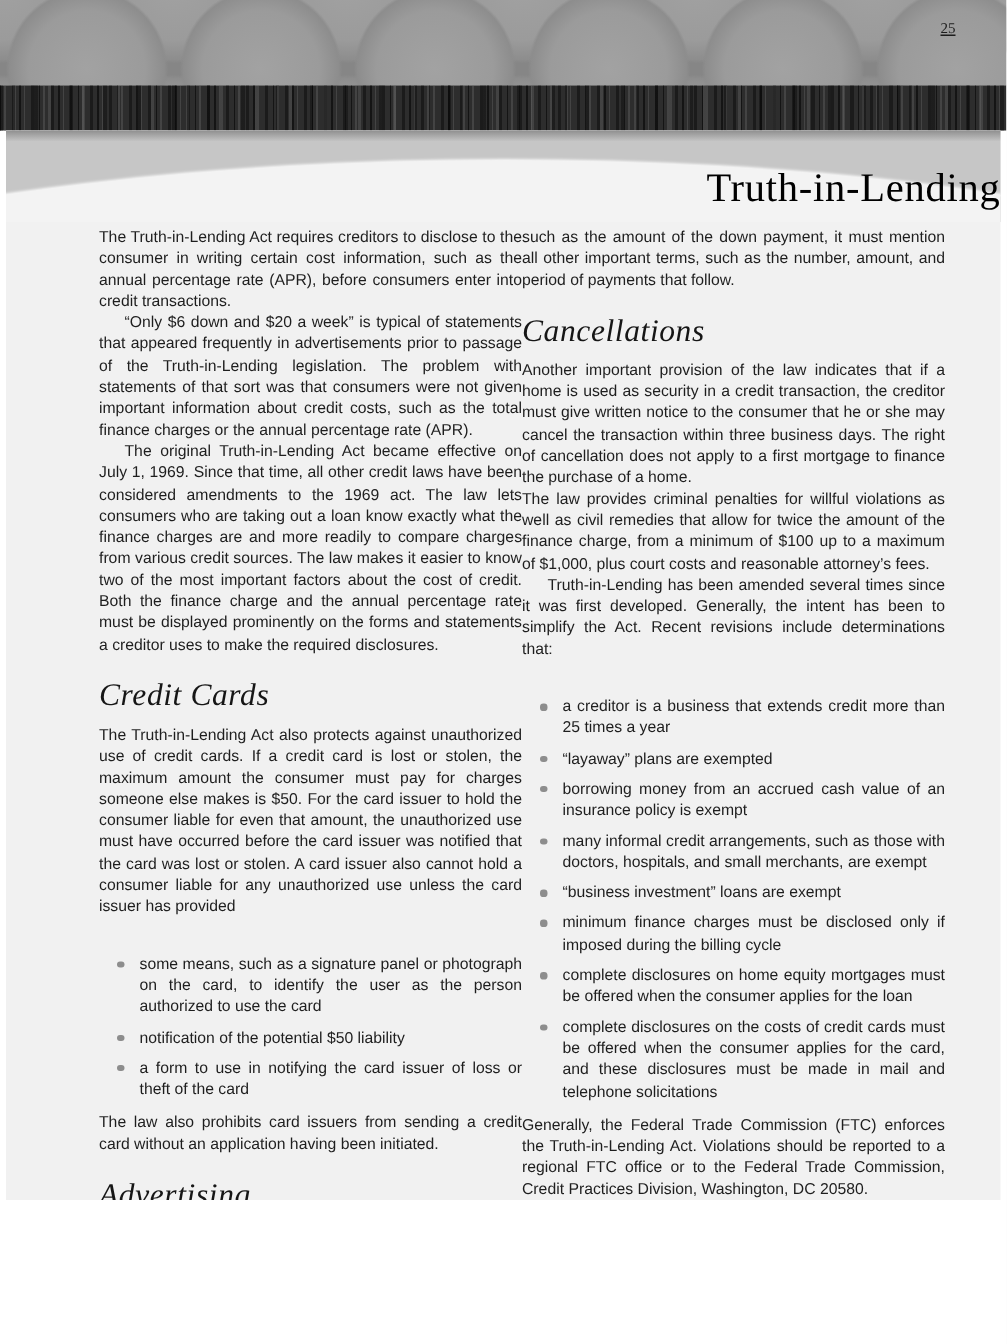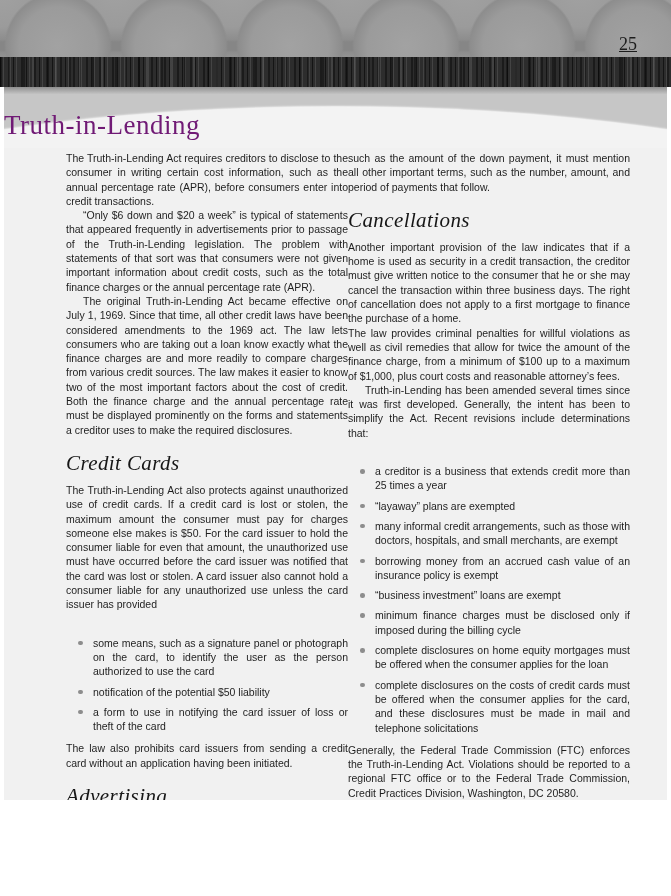--- a/index.html
+++ b/index.html
@@ -13,22 +13,22 @@
   .header {
     position:relative; height:57px;
     background-color:#868686;
     background-image:
       radial-gradient(circle 54px at 58px 58px, #a2a2a2 0%, #9b9b9b 72%, #8d8d8d 96%, rgba(0,0,0,0) 100%),
       radial-gradient(circle 54px at 58px 58px, #a2a2a2 0%, #9b9b9b 72%, #8d8d8d 96%, rgba(0,0,0,0) 100%);
     background-size:116px 116px, 116px 116px;
     background-position:0px -12px, 58px -70px;
   }
   .page-number {
-    position:absolute; top:34px; right:34px;
-    font-family:"Liberation Serif", serif; font-size:18px; color:#1d1d1d;text-decoration:underline;
+    position:absolute; top:14px; right:34px;
+    font-family:"Liberation Serif", serif; font-size:10px; color:#1d1d1d;text-decoration:underline;
   }
   
   .banner {
     position:relative; height:30px;
     background-color:#2d2d2d;
     background-image:
       repeating-linear-gradient(90deg, rgba(0,0,0,.55) 0 1px, rgba(0,0,0,0) 1px 3px, rgba(110,110,110,.35) 3px 4px, rgba(0,0,0,0) 4px 8px, rgba(0,0,0,.4) 8px 10px, rgba(0,0,0,0) 10px 13px),
       repeating-linear-gradient(90deg, rgba(0,0,0,.35) 0 2px, rgba(0,0,0,0) 2px 9px, rgba(130,130,130,.25) 9px 11px, rgba(0,0,0,0) 11px 23px);
     display:flex; align-items:center; justify-content:center;
   }
@@ -43,23 +43,23 @@
     border-bottom:1px solid #c9c9c9;
   }
   .banner-shadow { height:7px; background:linear-gradient(#8f8f8f, #c3c3c3); }
   .curve-band { position:relative; height:54px; background:#c6c6c6; overflow:hidden; }
   .curve-ellipse {
     position:absolute; left:-60%; width:220%; height:420px; top:13px;
     background:#f3f3f3; border-radius:50%;
     box-shadow:0 -1px 2px rgba(255,255,255,.9);
   }
   .title {
-    position:absolute; left:0; right:0; top:16px; text-align:left;
+    position:absolute; left:0; right:0; top:16px; text-align:right;
     font-family:"Liberation Serif", serif; font-weight:normal;
-    font-size:27px; letter-spacing:.5px; color:#701a75;
+    font-size:27px; letter-spacing:.5px; color:#000000;
   }
   
   .columns { display:flex; gap:0; padding:3px 37px 14px 62px; }
   .col { flex:1; min-width:0; }
   p.body {
     font-size:10.5px; line-height:14.3px; text-align:justify; color:#1e1e1e;
   }
   p.body.indent { text-indent:17px; }
   .heading {
     font-family:"Liberation Serif", serif; font-style:italic; font-weight:normal;
@@ -115,22 +115,22 @@
         </div>
         <div class="col">
           <p class="body">such as the amount of the down payment, it must mention all other important terms, such as the number, amount, and period of payments that follow.</p>
           <div class="heading">Cancellations</div>
           <p class="body">Another important provision of the law indicates that if a home is used as security in a credit transaction, the creditor must give written notice to the consumer that he or she may cancel the transaction within three business days. The right of cancellation does not apply to a first mortgage to finance the purchase of a home.</p>
           <p class="body">The law provides criminal penalties for willful violations as well as civil remedies that allow for twice the amount of the finance charge, from a minimum of $100 up to a maximum of $1,000, plus court costs and reasonable attorney’s fees.</p>
           <p class="body indent">Truth-in-Lending has been amended several times since it was first developed. Generally, the intent has been to simplify the Act. Recent revisions include determinations that:</p>
           <ul class="bullets">
             <li>a creditor is a business that extends credit more than 25 times a year</li>
             <li>“layaway” plans are exempted</li>
+            <li>borrowing money from an accrued cash value of an insurance policy is exempt</li>
             <li>many informal credit arrangements, such as those with doctors, hospitals, and small merchants, are exempt</li>
-            <li>borrowing money from an accrued cash value of an insurance policy is exempt</li>
             <li>“business investment” loans are exempt</li>
             <li>minimum finance charges must be disclosed only if imposed during the billing cycle</li>
             <li>complete disclosures on home equity mortgages must be offered when the consumer applies for the loan</li>
             <li>complete disclosures on the costs of credit cards must be offered when the consumer applies for the card, and these disclosures must be made in mail and telephone solicitations</li>
           </ul>
           <p class="body">Generally, the Federal Trade Commission (FTC) enforces the Truth-in-Lending Act. Violations should be reported to a regional FTC office or to the Federal Trade Commission, Credit Practices Division, Washington, DC 20580.</p>
         </div>
       </div>
   </div>
 

